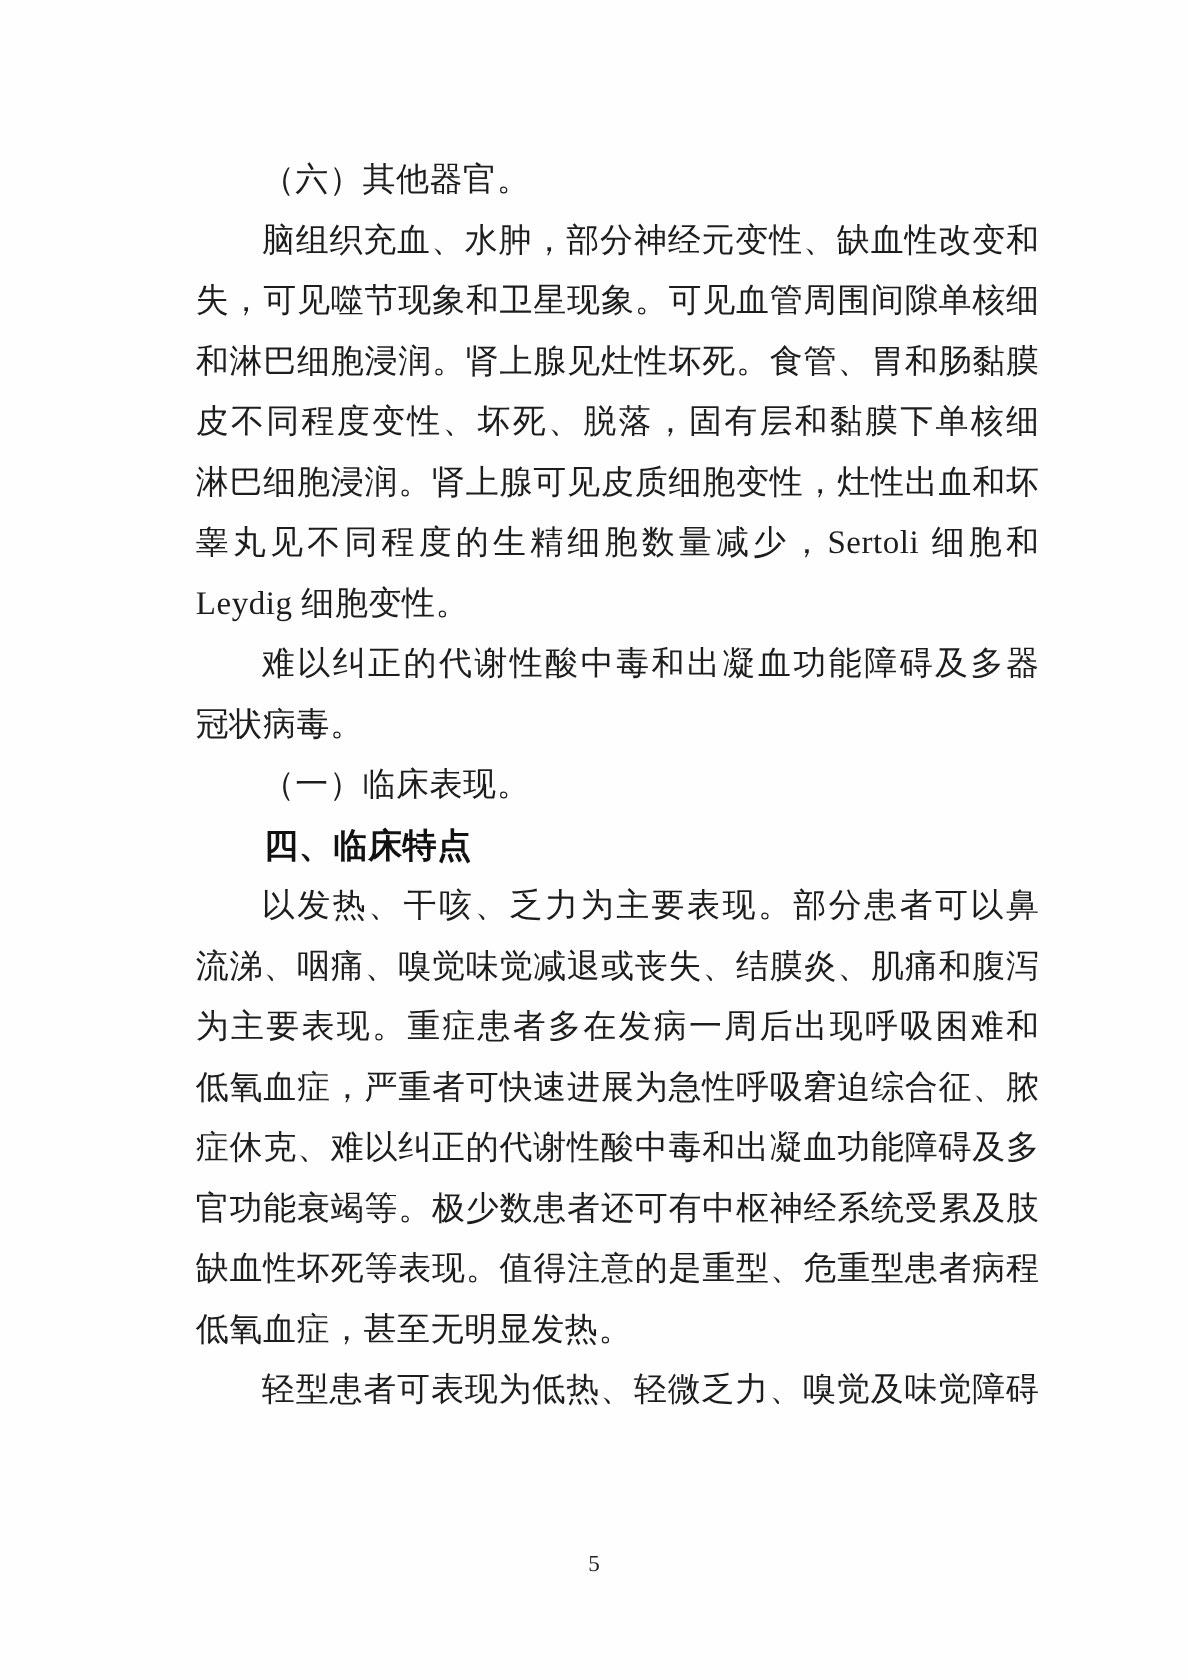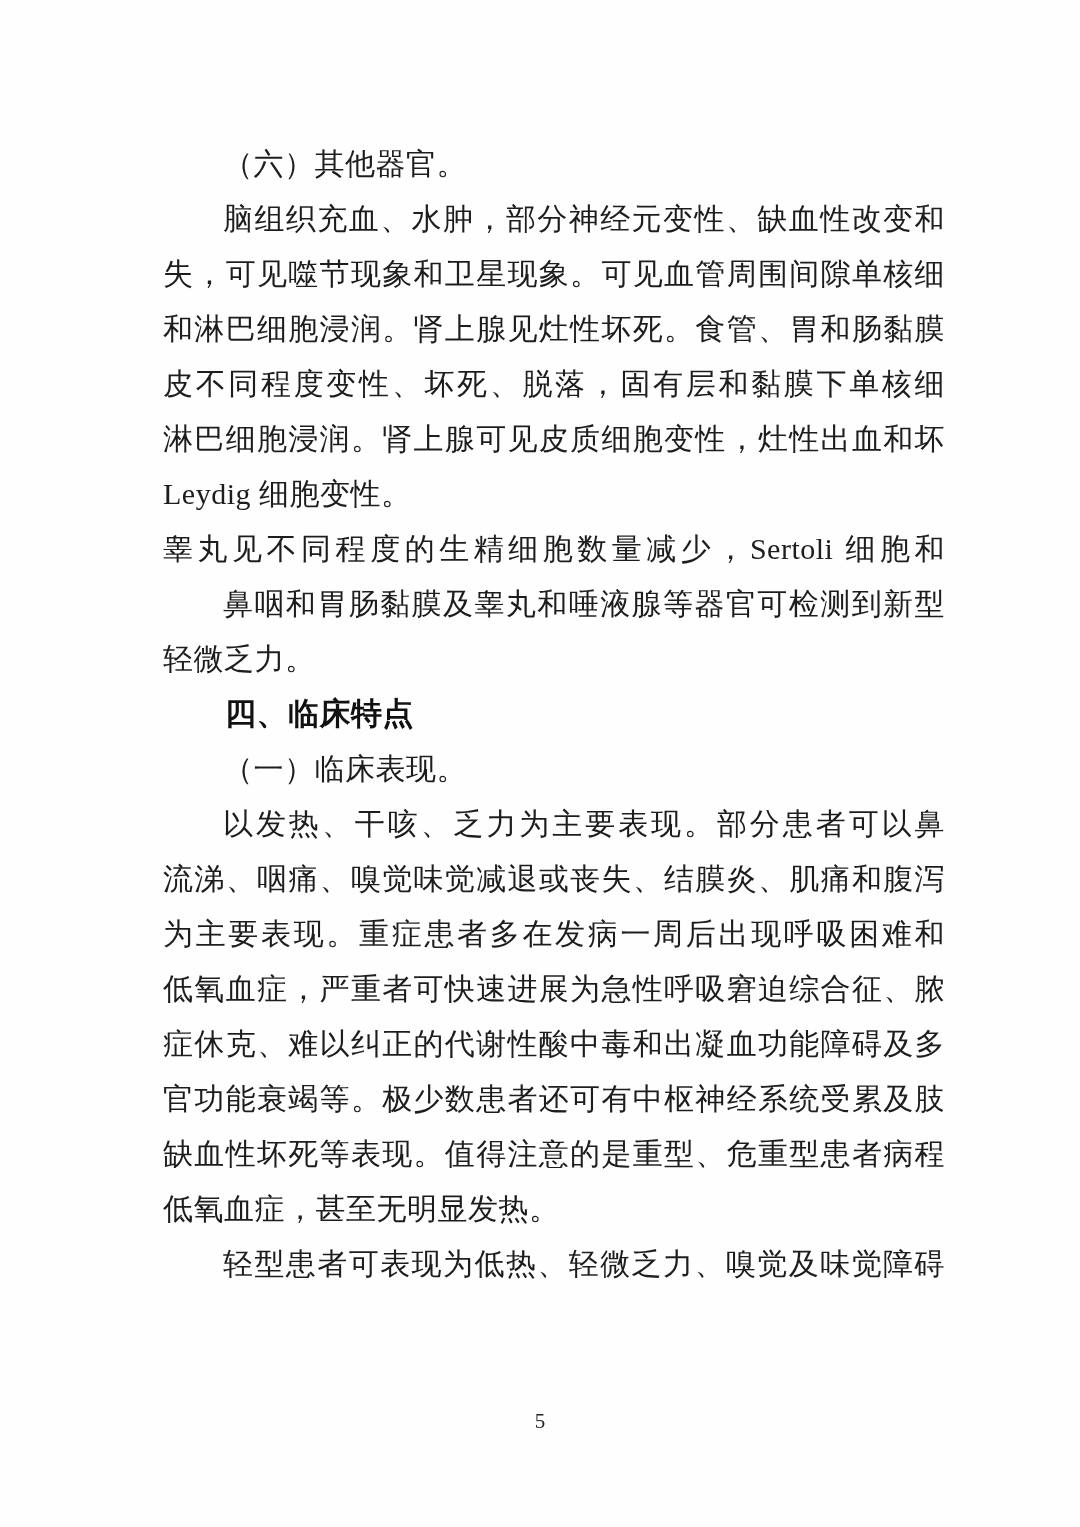--- a/index.html
+++ b/index.html
@@ -17,20 +17,21 @@
     left: 163px;
     top: 136px;
     width: 782px;
   }
   .line {
     font-size: 30px;
     line-height: 55px;
     height: 55px;
     overflow: hidden;
     letter-spacing: 0.5px;
+    margin-left: 15px;
   }
   .j { text-align: justify; text-align-last: justify; }
   .l { text-align: left; text-align-last: left; }
   .in { text-indent: 2em; }
   .hb {
     font-family: "Liberation Sans", "DejaVu Sans", sans-serif;
     font-weight: 700;
     font-size: 31px;
     color: #111111;
   }
@@ -48,26 +49,26 @@
 </head>
 <body>
 
 <div class="doc">
   <div class="line l in">（六）其他器官。</div>
   <div class="line j in">脑组织充血、水肿，部分神经元变性、缺血性改变和脱</div>
   <div class="line j">失，可见噬节现象和卫星现象。可见血管周围间隙单核细胞</div>
   <div class="line j">和淋巴细胞浸润。肾上腺见灶性坏死。食管、胃和肠黏膜上</div>
   <div class="line j">皮不同程度变性、坏死、脱落，固有层和黏膜下单核细胞、</div>
   <div class="line j">淋巴细胞浸润。肾上腺可见皮质细胞变性，灶性出血和坏死。</div>
+  <div class="line j">睾丸见不同程度的生精细胞数量减少，Sertoli 细胞和</div>
   <div class="line l">Leydig 细胞变性。</div>
-  <div class="line j">睾丸见不同程度的生精细胞数量减少，Sertoli 细胞和</div>
-  <div class="line j in">鼻咽和胃肠黏膜及睾丸和唾液腺等器官可检测到新型</div>
-  <div class="line l">轻微乏力。</div>
+  <div class="line j in">难以纠正的代谢性酸中毒和出凝血功能障碍及多器</div>
+  <div class="line l">冠状病毒。</div>
+  <div class="line l in">（一）临床表现。</div>
   <div class="line l in hb">四、临床特点</div>
-  <div class="line l in">（一）临床表现。</div>
   <div class="line j in">以发热、干咳、乏力为主要表现。部分患者可以鼻塞、</div>
   <div class="line j">流涕、咽痛、嗅觉味觉减退或丧失、结膜炎、肌痛和腹泻等</div>
   <div class="line j">为主要表现。重症患者多在发病一周后出现呼吸困难和（或）</div>
   <div class="line j">低氧血症，严重者可快速进展为急性呼吸窘迫综合征、脓毒</div>
   <div class="line j">症休克、难以纠正的代谢性酸中毒和出凝血功能障碍及多器</div>
   <div class="line j">官功能衰竭等。极少数患者还可有中枢神经系统受累及肢端</div>
   <div class="line j">缺血性坏死等表现。值得注意的是重型、危重型患者病程中</div>
   <div class="line l">低氧血症，甚至无明显发热。</div>
   <div class="line j in">轻型患者可表现为低热、轻微乏力、嗅觉及味觉障碍等，</div>
 </div>

